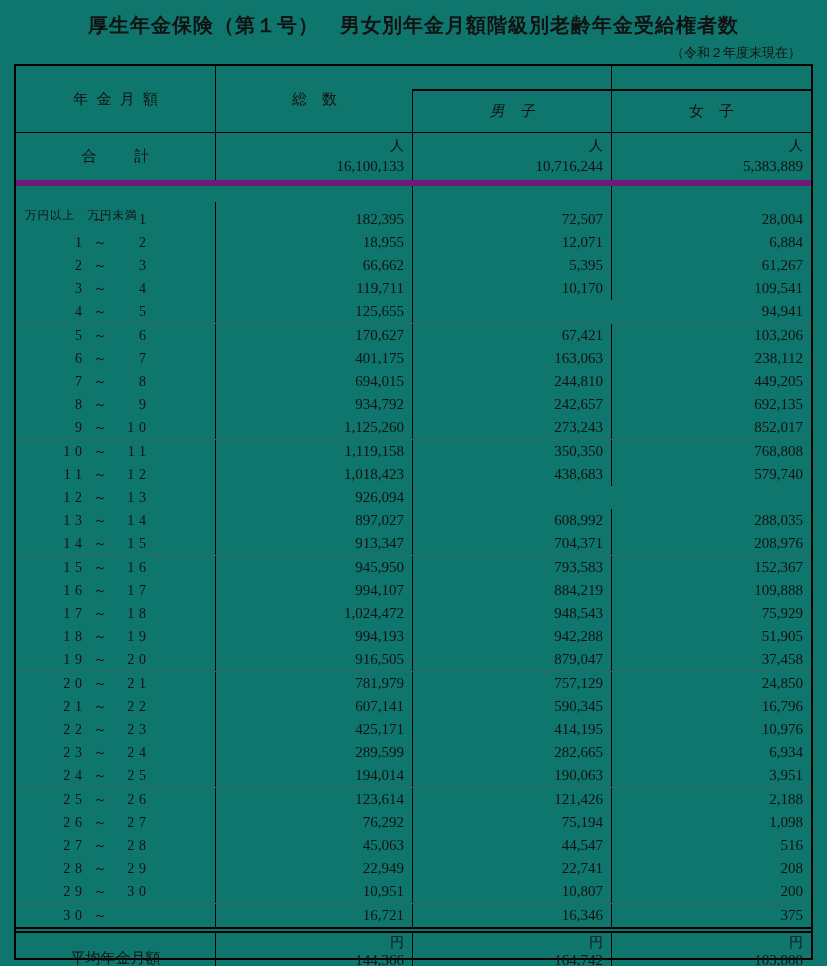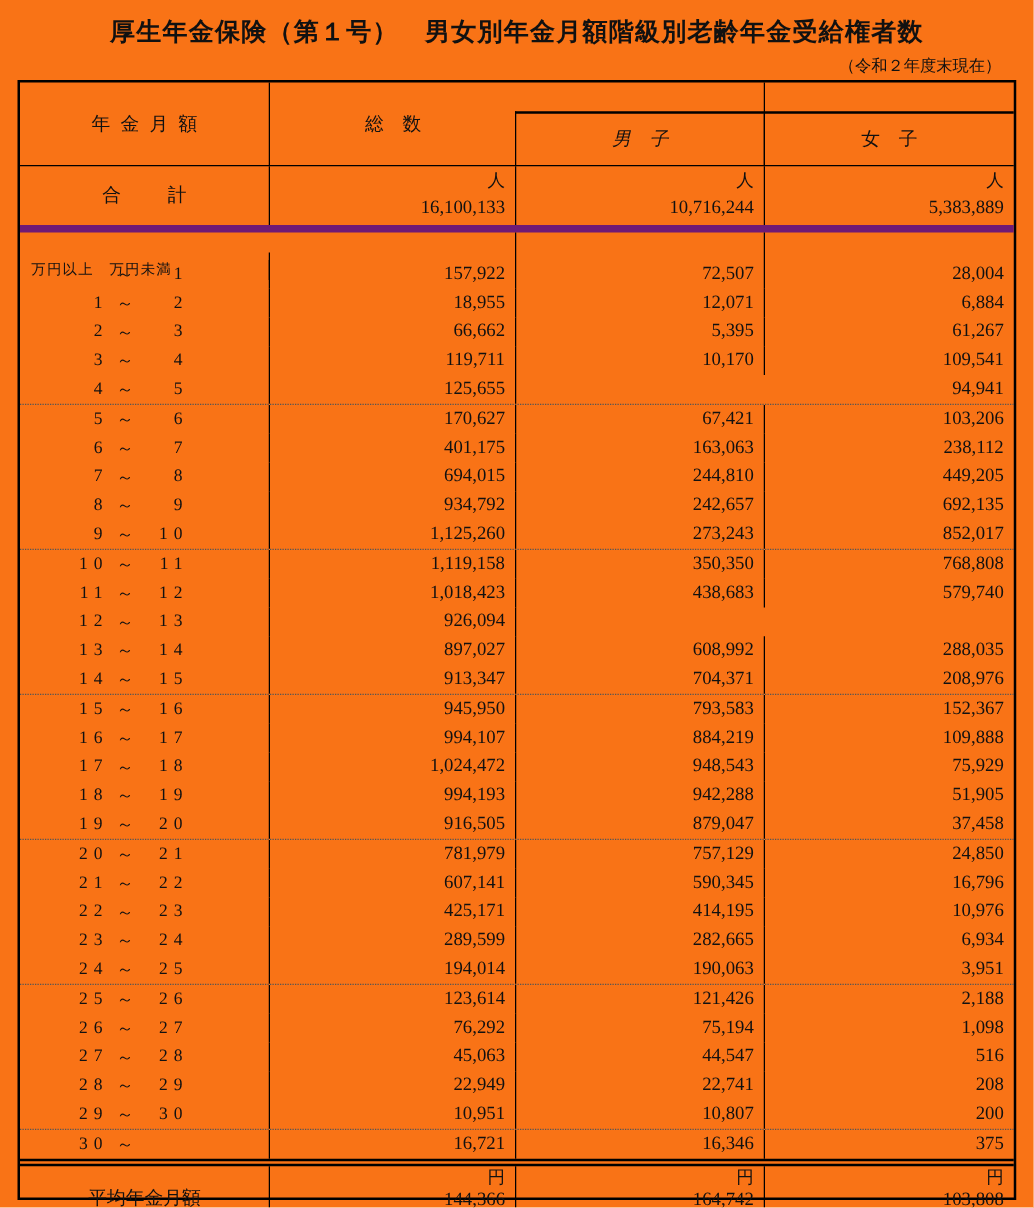--- a/index.html
+++ b/index.html
@@ -1,17 +1,17 @@
 <!DOCTYPE html>
 <html><head>
 <meta charset="utf-8">
 <style>
   html,body { margin:0; padding:0; background:#fff; }
   .page {
-    position:relative; width:827px; height:966px; background:#f97316; color:#111;
+    position:relative; width:827px; height:966px; background:#0f766e; color:#111;
     font-family:"Liberation Serif","DejaVu Serif",serif; overflow:hidden;
   }
   .title {
     position:absolute; top:12px; left:0; width:100%; margin:0;
     text-align:center; font-size:20px; font-weight:bold; letter-spacing:1px;
     font-family:"Liberation Sans","DejaVu Sans",sans-serif;
   }
   .subtitle { position:absolute; top:44px; right:26px; font-size:13px; }
 
   .dtable {
@@ -130,21 +130,21 @@
       <div class="c c4"></div>
     </div>
 
     <div id="rows-container">
   <div class="trow drow">
     <div class="c c1 range">
       <span class="lo"></span>
       <span class="tilde">～</span>
       <span class="hi">1</span>
     </div>
-    <div class="c c2 num">157,922</div>
+    <div class="c c2 num">182,395</div>
     <div class="c c3 num">72,507</div>
     <div class="c c4 num">28,004</div>
   </div>
 
   <div class="trow drow">
     <div class="c c1 range">
       <span class="lo">1</span>
       <span class="tilde">～</span>
       <span class="hi">2</span>
     </div>

